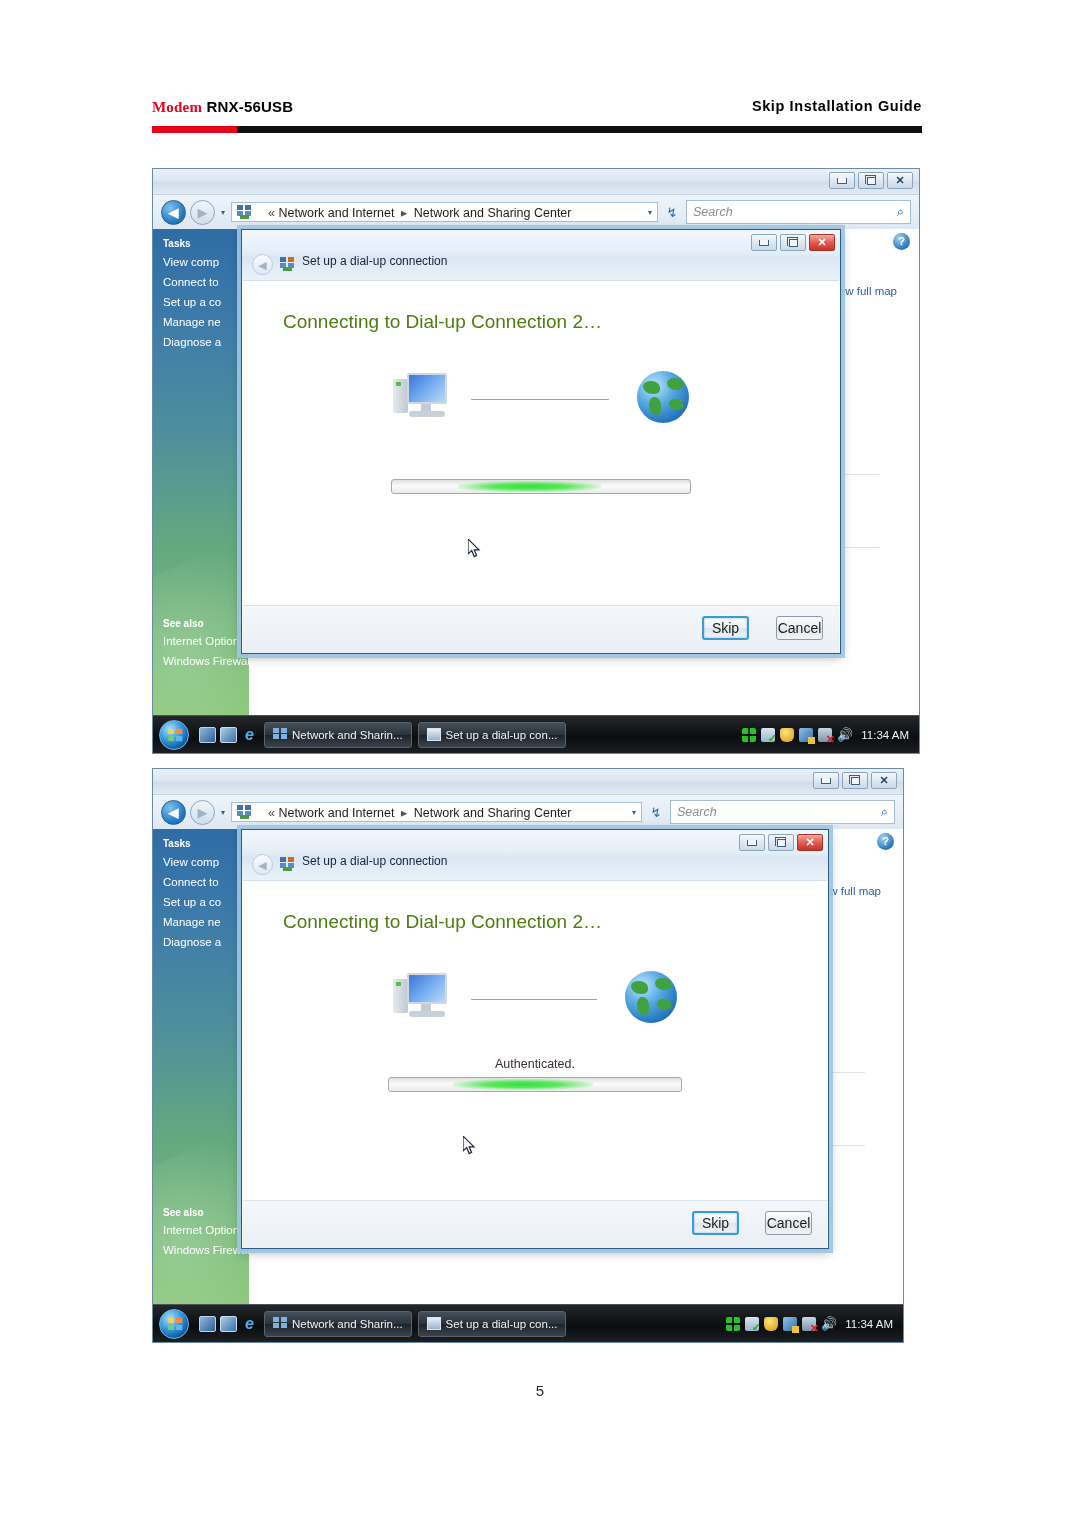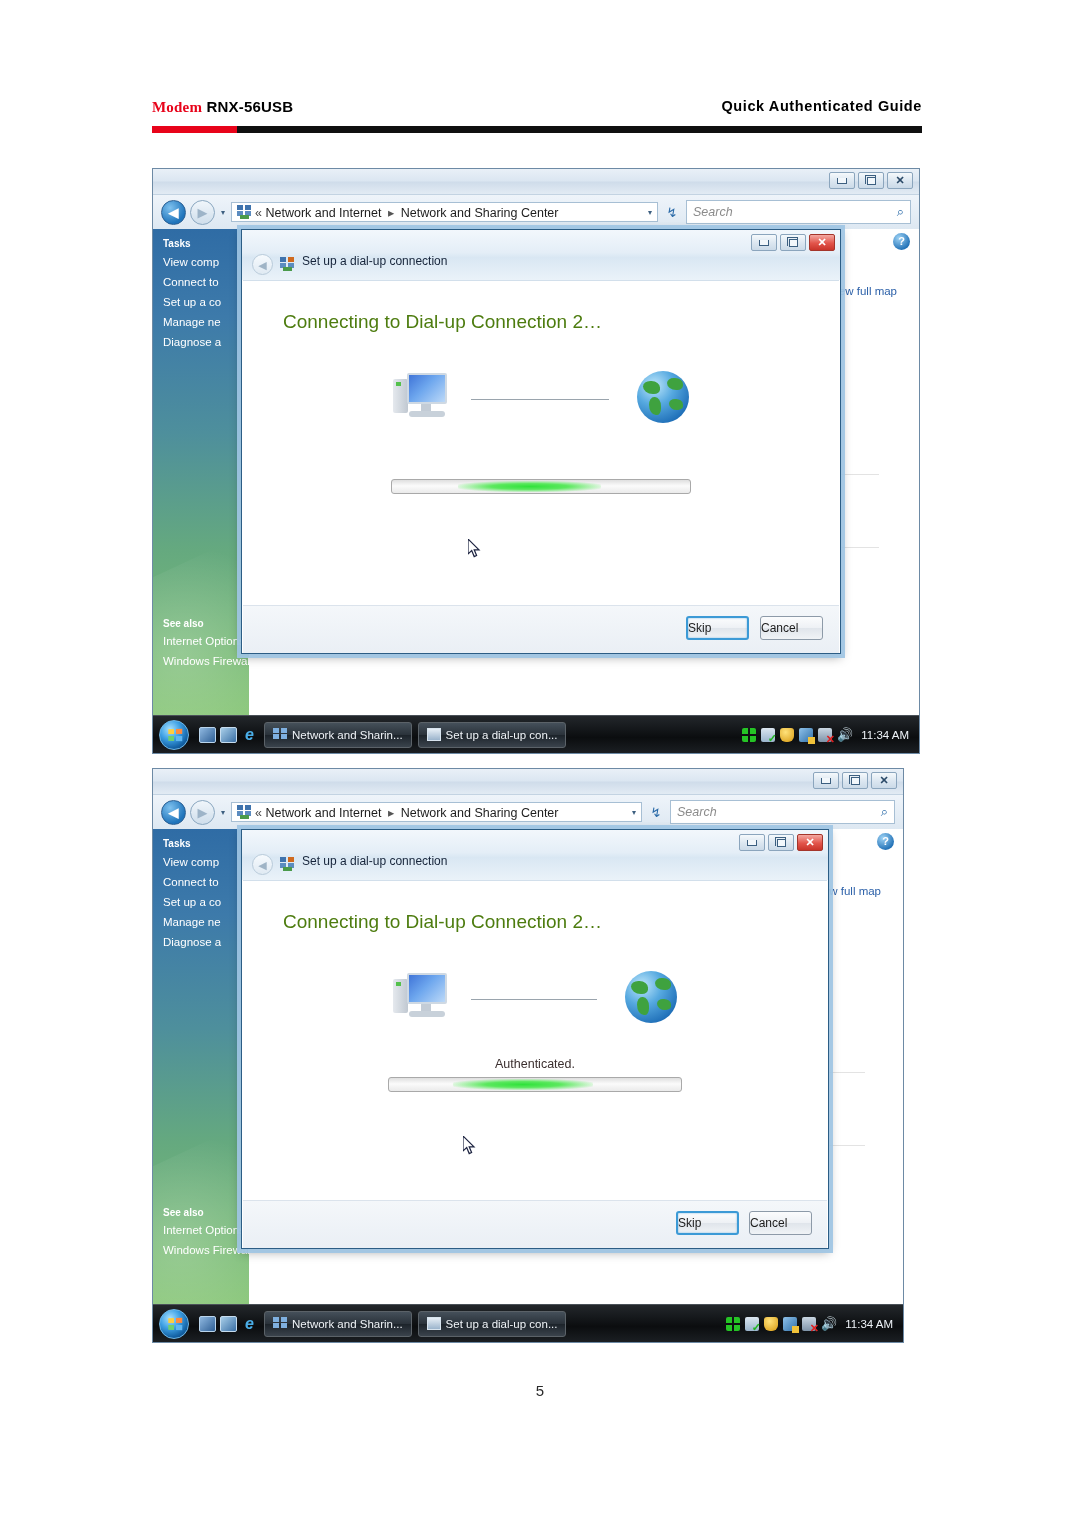--- a/index.html
+++ b/index.html
@@ -62,21 +62,21 @@
     width:25px; height:25px; border-radius:50%;
     border:1px solid #8aa7c0; flex:none;
     display:flex; align-items:center; justify-content:center;
     font-size:13px; line-height:1;
   }
   .nav-back { background:radial-gradient(circle at 35% 30%,#7fc2ef,#1f74bb 70%); color:#fff; border-color:#2a5f93; font-weight:bold; }
   .nav-fwd { background:linear-gradient(to bottom,#f0f6fb,#cfdeeb); color:#9db4c8; }
   .nav-dd { font-size:8px; color:#3d5f80; flex:none; padding:0 2px; }
   .addr-box {
     flex:1; height:20px; background:#fff; border:1px solid #a7bfd4;
-    display:flex; align-items:center; padding:0 5px; gap:3px; min-width:0;
+    display:flex; align-items:center; padding:0 5px; gap:16px; min-width:0;
   }
   .addr-ico { width:15px; height:14px; flex:none; position:relative; }
   .addr-ico .sq { position:absolute; width:6px; height:5px; background:#3f73ad; }
   .addr-ico .sq.s1{left:0;top:0;} .addr-ico .sq.s2{left:8px;top:0;}
   .addr-ico .sq.s3{left:0;top:6px;background:#5b8cc0;} .addr-ico .sq.s4{left:8px;top:6px;background:#5b8cc0;}
   .addr-ico .base { position:absolute; left:3px; top:10px; width:9px; height:4px; background:#4a9a4a; }
   .crumbs { flex:1; font-size:12.5px; color:#1d1d1d; white-space:nowrap; overflow:hidden; }
   .crumbs .sep { color:#555; padding:0 3px; }
   .crumbs .chev { color:#444; }
   .addr-caret { font-size:8px; color:#3d5f80; flex:none; }
@@ -186,22 +186,22 @@
     border-radius:6px;
   }
   .cursor { position:absolute; width:13px; height:20px; }
 
   .vdlg-footer {
     position:absolute; left:1px; right:1px; bottom:0; height:48px;
     background:linear-gradient(to bottom,#f4f7fa,#eaeff5);
     border-top:1px solid #dbe3ec;
   }
   .btn {
-    position:absolute; top:10px; height:24px; width:63px;
-    font-size:12px; line-height:22px;
+    position:absolute; top:10px; height:24px; width:47px;
+    font-size:14px; text-align:center; line-height:22px;
     border:1px solid #8d9aa8; border-radius:3px;
     background:linear-gradient(to bottom,#fbfcfd,#eef1f5 48%,#e0e5eb 52%,#f0f3f6);
     color:#1c1c1c;
   }
   .btn.default { border:2px solid #3c9ad6; line-height:20px; box-shadow:0 0 2px rgba(60,154,214,.7) inset; }
 
   
   .vtaskbar {
     position:absolute; left:0; right:0; bottom:0; height:38px;
     background:linear-gradient(to bottom,#23272b 0%,#14171a 36%,#0b0d0f 58%,#1b1f23 100%);
@@ -257,21 +257,21 @@
   .tray-clock { color:#eef3f8; font-size:11.5px; padding-left:3px; }
 </style>
 </head>
 <body>
 
 <div class="page-header">
   <div class="hdr-left">
     <span class="brand">Modem</span>
     <span>RNX-56USB</span>
   </div>
-  <div class="hdr-right">Quick Authenticated Guide</div>
+  <div class="hdr-right">Skip Installation Guide</div>
   <div class="hdr-rule">
     <div class="hdr-rule-red"></div>
   </div>
 </div>
 
 <div class="vista-shot" id="shot-1" style="left:152px; top:168px; width:768px; height:586px;">
   <div class="vwin">
 
     <div class="vwin-titlebar">
       <div class="winbtns">

